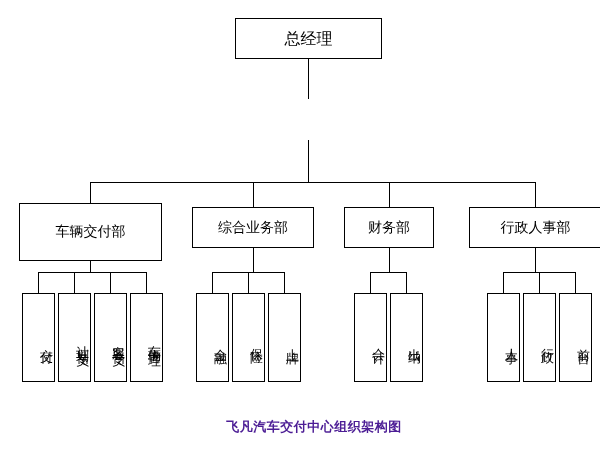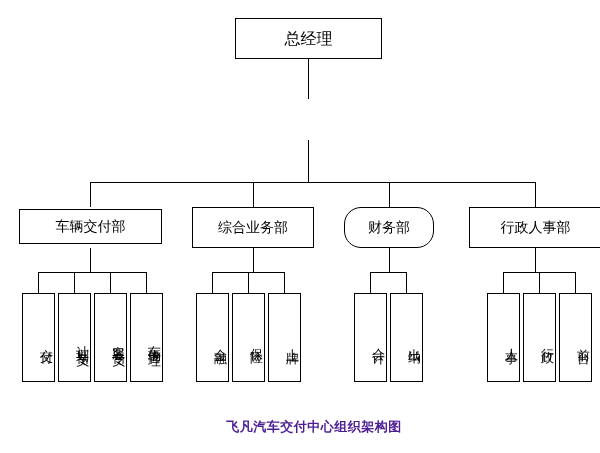--- a/index.html
+++ b/index.html
@@ -106,23 +106,23 @@
       <div class="connector h" style="left: 489px; top: 272px; width: 73px;"></div>
       <div class="connector v" style="left: 489px; top: 272px; height: 21px;"></div>
       <div class="connector v" style="left: 525px; top: 272px; height: 21px;"></div>
       <div class="connector v" style="left: 561px; top: 272px; height: 21px;"></div>
     </div>
 
   <div class="node-box level-root" style="left:221px; top:18px; width:147px; height:41px;">总经理</div>
 
 
   <div id="dept-layer">
-      <div class="node-box level-dept" style="left: 5px; top: 209px; width: 143px; height: 35px;">车辆交付部</div>
+      <div class="node-box level-dept" style="left: 5px; top: 203px; width: 143px; height: 58px;">车辆交付部</div>
       <div class="node-box level-dept" style="left: 178px; top: 207px; width: 122px; height: 41px;">综合业务部</div>
-      <div class="node-box level-dept" style="left: 330px; top: 207px; width: 90px; height: 41px; border-radius: 17px;">财务部</div>
+      <div class="node-box level-dept" style="left: 330px; top: 207px; width: 90px; height: 41px;">财务部</div>
       <div class="node-box level-dept" style="left: 455px; top: 207px; width: 133px; height: 41px;">行政人事部</div>
     </div>
 
   <div id="leaf-layer">
       <div class="node-box level-leaf" style="left: 8px; top: 293px; width: 33px; height: 89px;">交付</div>
       <div class="node-box level-leaf" style="left: 44px; top: 293px; width: 33px; height: 89px;">计划专员</div>
       <div class="node-box level-leaf" style="left: 80px; top: 293px; width: 33px; height: 89px;">客服专员</div>
       <div class="node-box level-leaf" style="left: 116px; top: 293px; width: 33px; height: 89px;">车辆管理</div>
       <div class="node-box level-leaf" style="left: 182px; top: 293px; width: 33px; height: 89px;">金融</div>
       <div class="node-box level-leaf" style="left: 218px; top: 293px; width: 33px; height: 89px;">保险</div>

